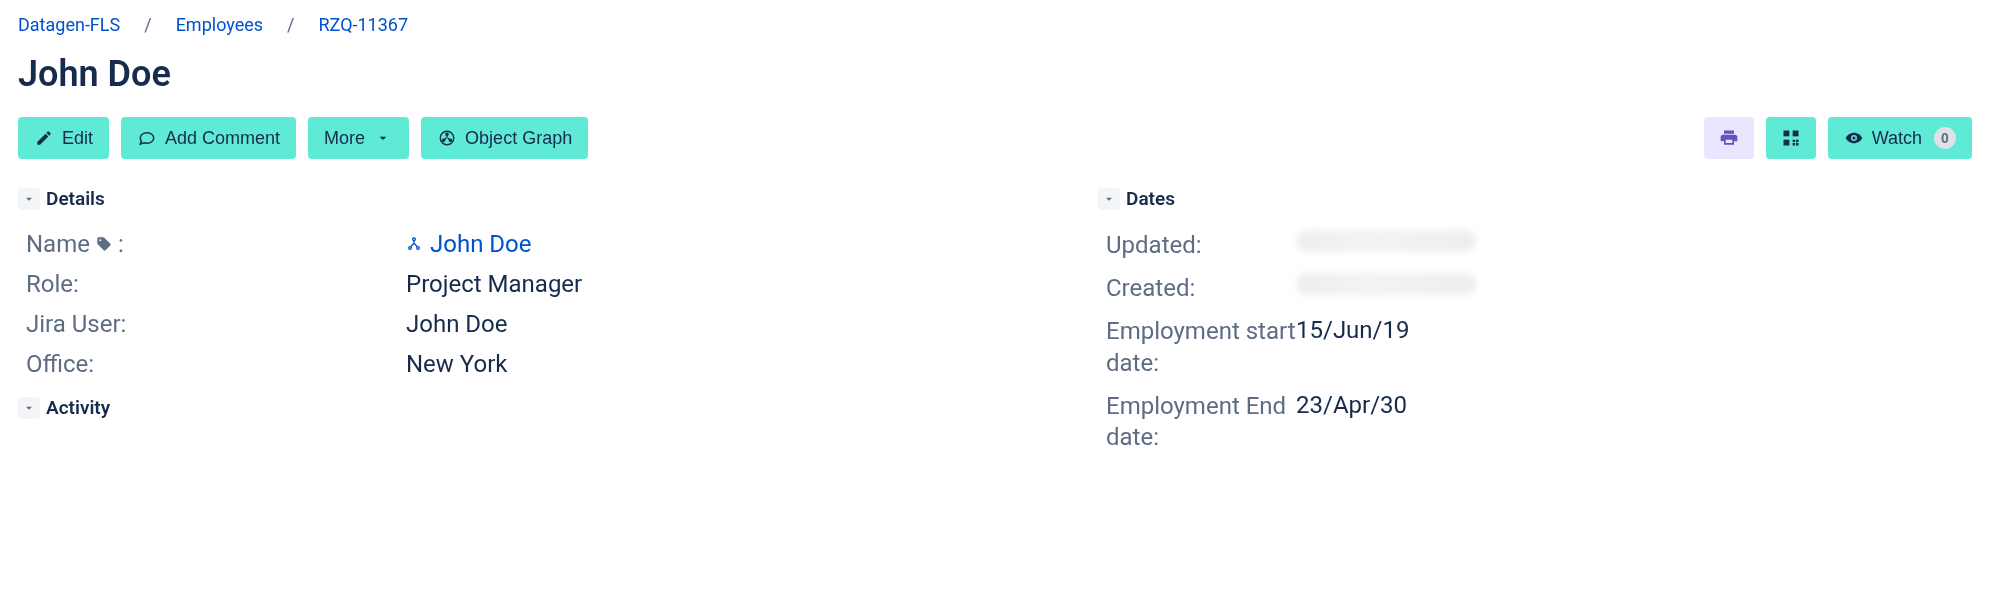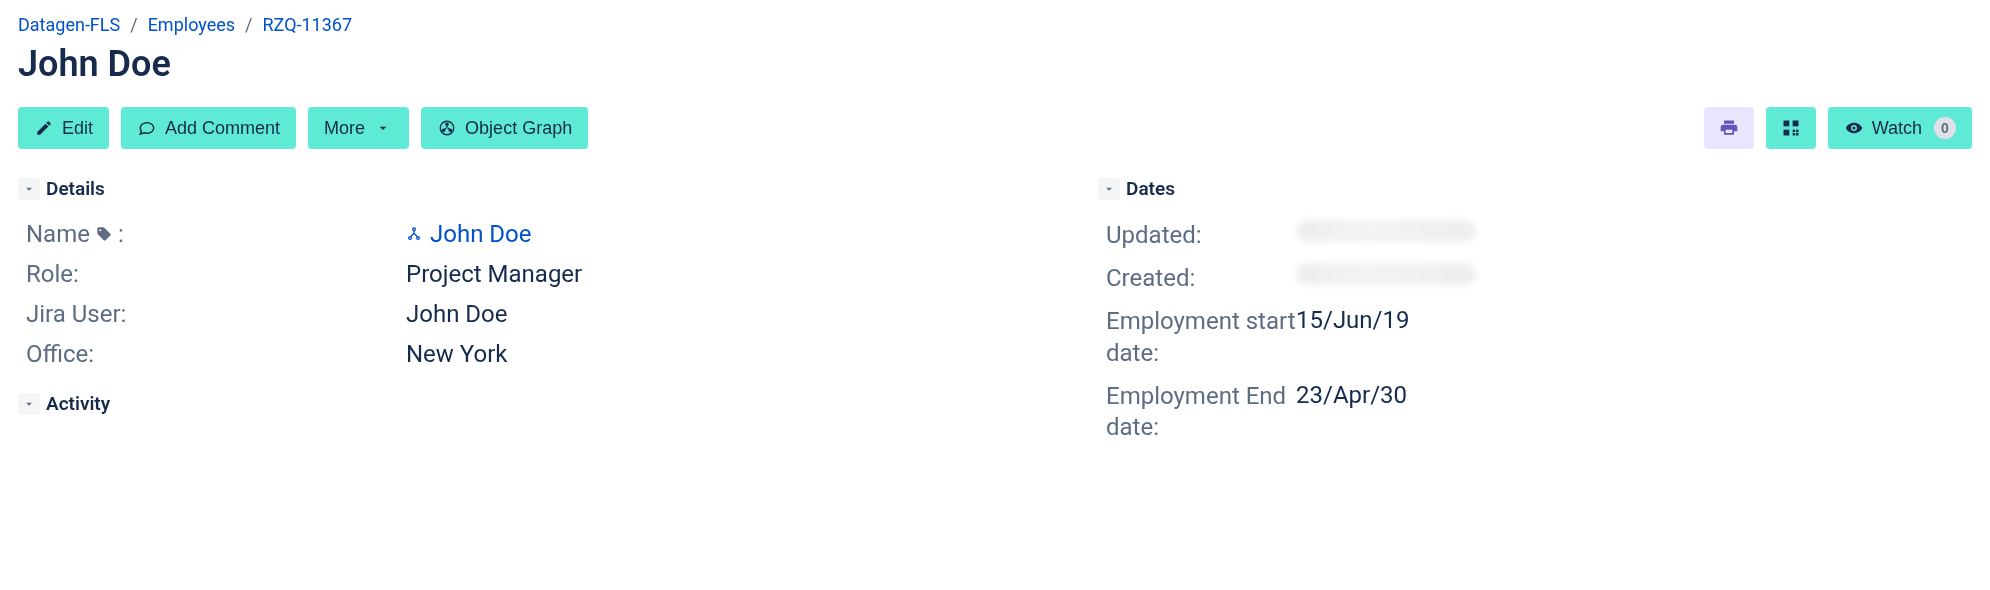--- a/index.html
+++ b/index.html
@@ -6,21 +6,21 @@
   body {
     margin: 0;
     padding: 14px 18px;
     font-family: -apple-system, BlinkMacSystemFont, "Segoe UI", Roboto, "Helvetica Neue", Arial, sans-serif;
     font-size: 17px;
     color: #172B4D;
     width: 1990px;
   }
 
   
-  .breadcrumb { display:flex; align-items:center; gap:8px; font-size:18px; margin-bottom: 8px;}
+  .breadcrumb { display:flex; align-items:center; gap:22px; font-size:18px; margin-bottom: 18px;}
   .breadcrumb a { color:#0052CC; text-decoration:none; }
   .breadcrumb .sep { color:#5E6C84; margin:0 2px; }
 
   
   h1.page-title { font-size:36px; font-weight:600; margin:2px 0 22px 0; color:#172B4D; }
 
   
   .toolbar-row { display:flex; justify-content:space-between; align-items:center; margin-bottom:28px; flex-wrap:nowrap;}
   .toolbar-left, .toolbar-right { display:flex; gap:12px; align-items:center; }
   .btn {
@@ -64,21 +64,21 @@
   .dates .field-value { text-align:left; flex:1; white-space:nowrap; }
 
   .blur-box {
     width:180px; height:22px; border-radius:12px;
     background:linear-gradient(90deg,#eee 0%, #f3f3f3 40%, #eee 100%);
     filter: blur(3px);
     display:inline-block;
     margin-left:auto;
   }
 
-  .activity-header{ margin-top: 18px; }
+  .activity-header{ margin-top: 12px; }
 
   svg { display:block; }
 </style>
 </head>
 <body>
 
 <nav class="breadcrumb">
   <a href="#">Datagen-FLS</a>
   <span class="sep">/</span>
   <a href="#">Employees</a>

